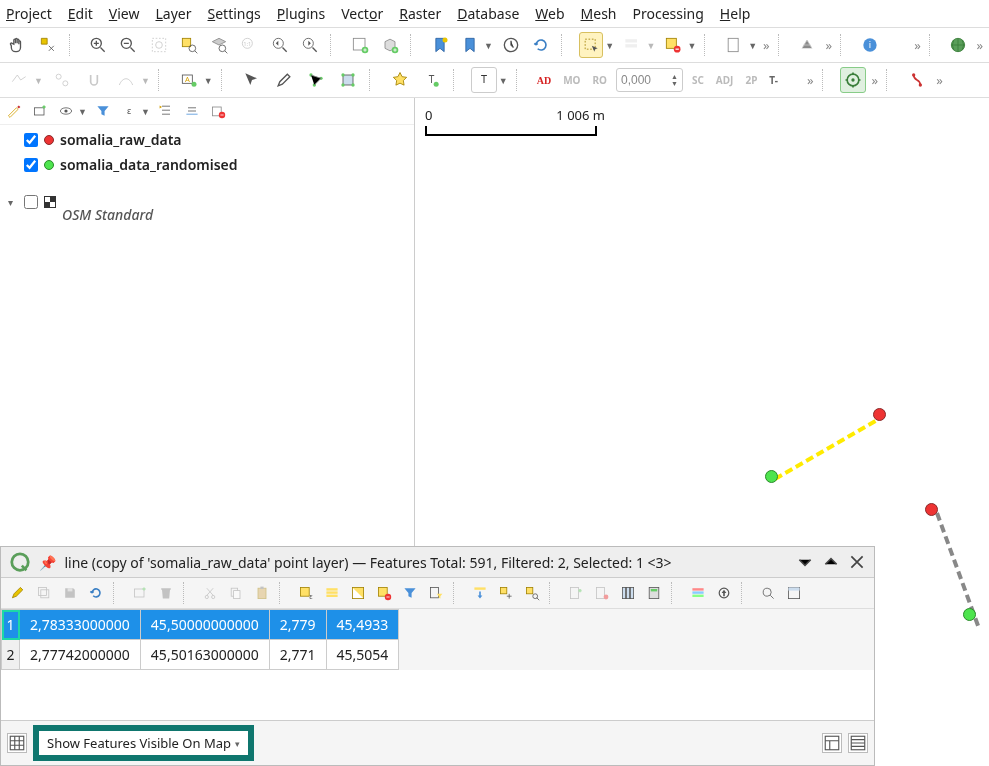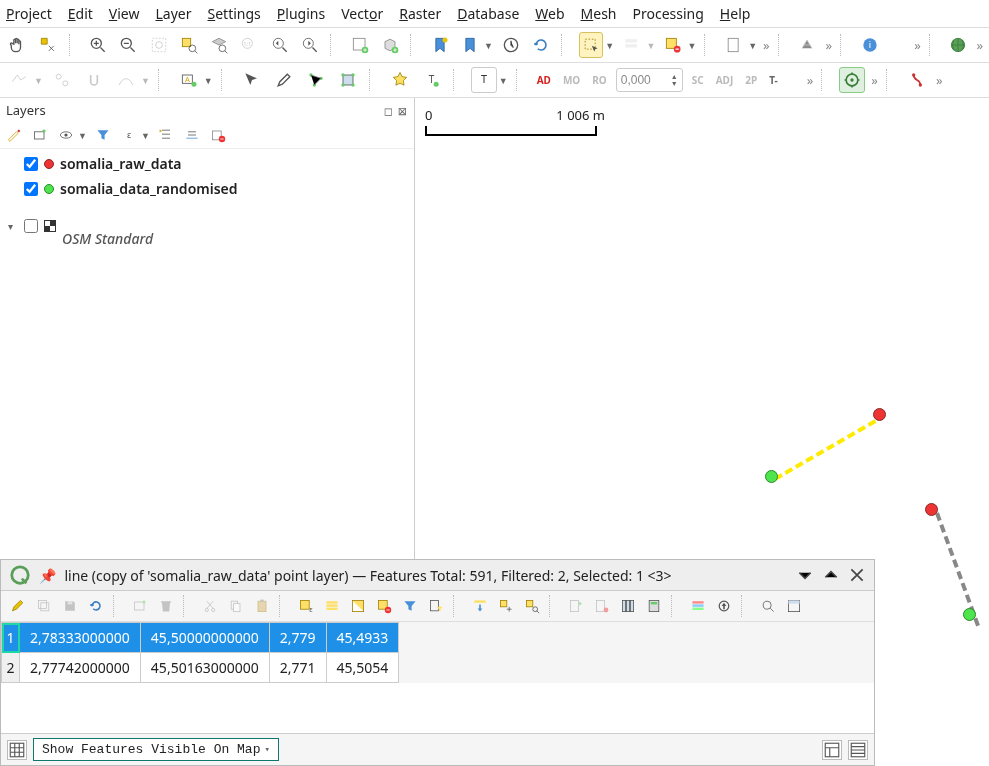--- a/index.html
+++ b/index.html
@@ -6,21 +6,21 @@
 body { font-family: "Segoe UI", "Noto Sans", sans-serif; font-size: 13px; color: #222; background: #fff; width: 989px; height: 766px; overflow: hidden; position: relative; }
 .menubar { display: flex; gap: 16px; padding: 4px 6px; border-bottom: 1px solid #ddd; font-size: 14px; }
 .menubar span { cursor: default; }
 .menubar span u { text-decoration: underline; }
 .toolbar { display: flex; align-items: center; gap: 6px; padding: 4px 6px; border-bottom: 1px solid #ddd; flex-wrap: nowrap; }
 .tbtn { width: 26px; height: 26px; display: inline-flex; align-items: center; justify-content: center; border-radius: 3px; }
 .tbtn svg { width: 20px; height: 20px; }
 .sep { width: 10px; height: 22px; border-left: 1px dotted #bbb; margin: 0 2px; }
 .drop { font-size: 9px; color: #666; margin-left:-4px; }
 .badge { font-size: 10px; font-weight: bold; padding: 2px 3px; border-radius: 2px; color: #bbb; }
-.badge.ad { color: #d62222; }
+.badge.ad { color: #d62222; font-family: Liberation Serif, serif; }
 .spin { display:inline-flex; align-items:center; border:1px solid #ccc; border-radius:3px; padding:1px 4px; height:24px;}
 .spin input { border:none; width:48px; font-size:12px; color:#888; outline:none;}
 .spin .arrows { display:flex; flex-direction:column; font-size:7px; line-height:7px; color:#666; margin-left:2px;}
 .main { display: flex; height: calc(766px - 30px - 36px - 36px); position: relative; }
 .left-panel { width: 415px; border-right: 1px solid #ccc; display: flex; flex-direction: column; }
 .panel-title { display:flex; justify-content:space-between; align-items:center; padding: 3px 6px; font-size: 13px; color:#333; }
 .panel-title .ctrls { font-size: 11px; color:#666; letter-spacing:1px;}
 .layer-toolbar { display:flex; gap:6px; padding:3px 4px; border-bottom:1px solid #eee; align-items:center;}
 .layer-toolbar .tbtn { width:20px; height:20px;}
 .layer-toolbar svg { width:16px; height:16px;}
@@ -54,21 +54,21 @@
 .attr-toolbar { display:flex; gap:4px; padding:4px 6px; border-bottom:1px solid #ddd; align-items:center;}
 .attr-toolbar .tbtn { width:22px; height:22px;}
 .attr-toolbar svg { width:16px; height:16px;}
 .attr-table { border-collapse:collapse; background:#fff; font-size:14px;}
 .attr-table th, .attr-table td { border:1px solid #ccc; padding:5px 10px; text-align:right; }
 .attr-table th { background:#f0f0f0; font-weight:normal; text-align:center; }
 .attr-table .rowhead { background:#f0f0f0; text-align:center; width:18px; padding:5px 4px;}
 .attr-table tr.selrow td { background:#1e90e8; color:#fff;}
 .attr-table tr.selrow .rowhead { background:#1e90e8; color:#fff; outline:2px solid #1dd8a6; outline-offset:-2px;}
 .attr-footer { display:flex; align-items:center; padding:4px 6px; border-top:1px solid #ccc; gap:6px;}
-.attr-footer .combo { border:1px solid #0f766e; padding:3px 8px; background:#fff; display:inline-flex; align-items:center; gap:4px;font-family:Liberation Mono, monospace;}
+.attr-footer .combo { border:6px solid #0f766e; padding:3px 8px; background:#fff; display:inline-flex; align-items:center; gap:4px;}
 .attr-footer .flex { flex:1;}
 .attr-footer .fbtn { width:20px; height:20px; border:1px solid #bbb; display:inline-flex; align-items:center; justify-content:center; background:#fff;}
 .dim { opacity:0.45; }
 </style>
 </head>
 <body>
 
 <div class="menubar">
   <span><u>P</u>roject</span>
   <span><u>E</u>dit</span>
@@ -359,24 +359,20 @@
         <circle cx="8" cy="6" r="2" fill="#c33"></circle>
         <circle cx="16" cy="18" r="2" fill="#c33"></circle>
       </svg>
     </span>
   <span style="color:#888;">»</span>
 </div>
 
 <div class="main">
 
   <div class="left-panel">
-    <div class="panel-title">
-      <span>Layers</span>
-      <span class="ctrls"><span>◻</span> <span>⊠</span></span>
-    </div>
     <div class="layer-toolbar">
       <span class="tbtn">
           <svg viewBox="0 0 20 20">
             <path stroke="#d4a000" fill="none" d="M3 16L13 6l2 2L5 18z"></path>
             <path fill="#c33" d="M14 5l2 2 2-2-2-2z"></path>
           </svg>
         </span>
       <span class="tbtn">
           <svg viewBox="0 0 20 20">
             <rect x="3" y="6" width="12" height="9" fill="none" stroke="#555"></rect>

